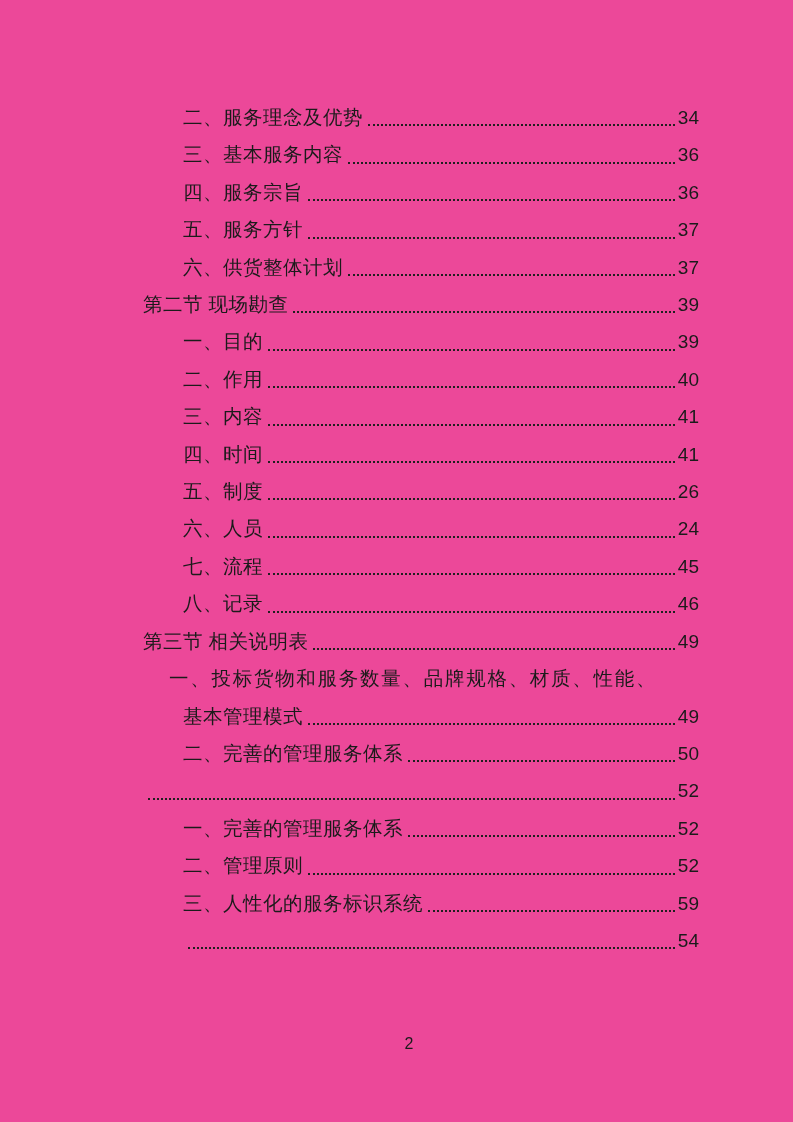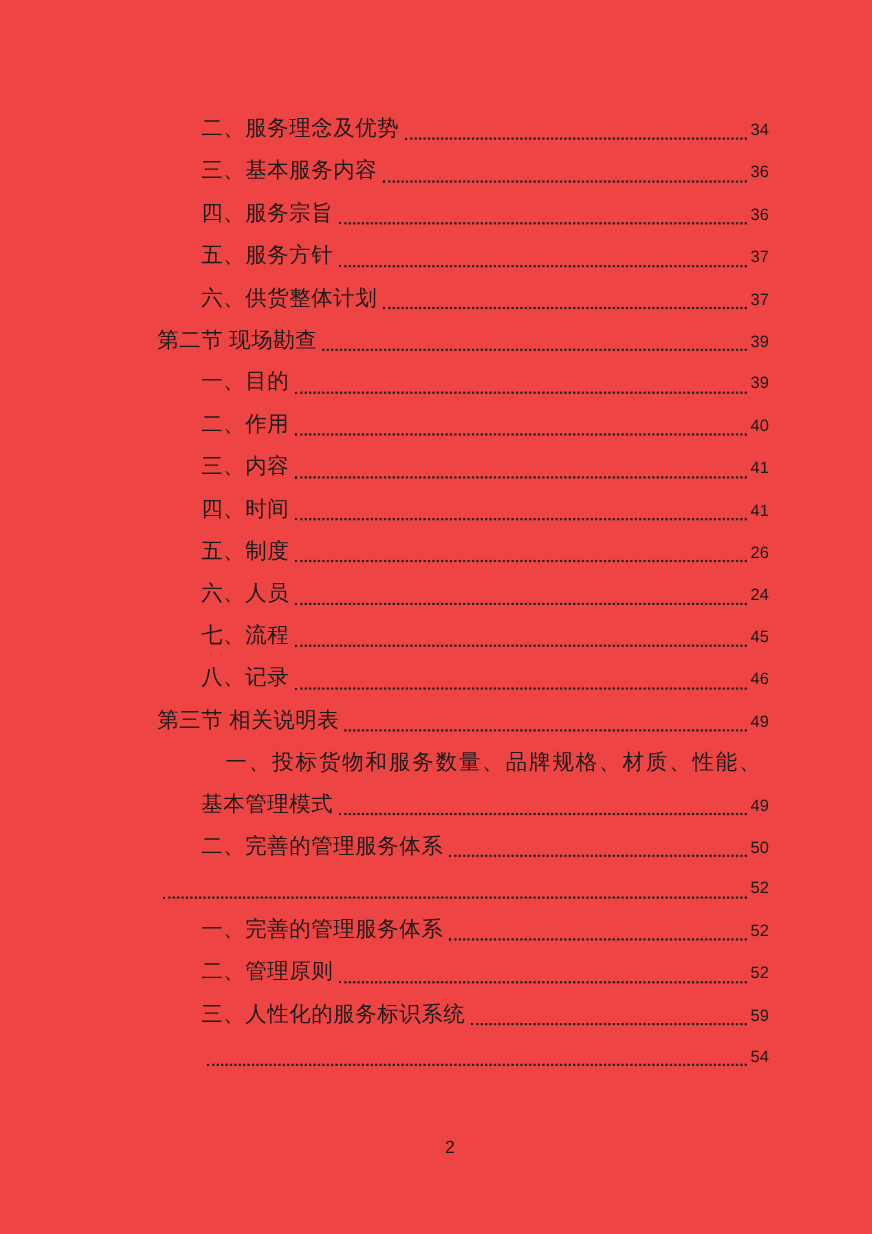--- a/index.html
+++ b/index.html
@@ -4,21 +4,21 @@
 <style>
   html, body {
     margin: 0;
     padding: 0;
     background: #ffffff;
   }
   .page {
     position: relative;
     width: 793px;
     height: 1122px;
-    background: #ef4444;
+    background: #ec4899;
     overflow: hidden;
     font-family: "Liberation Serif", "DejaVu Serif", serif;
     color: #1b1b1b;
   }
   .toc {
     position: absolute;
     left: 143px;
     top: 99px;
     width: 556px;
     line-height: 37.4px;
@@ -40,27 +40,27 @@
   .dots {
     flex: 1 1 auto;
     min-width: 8px;
     align-self: flex-end;
     margin: 0 1px 10px 5px;
     border-bottom: 2px dotted #1f1f1f;
   }
   .toc-page {
     flex: 0 0 auto;
     font-family: "Liberation Sans", "DejaVu Sans", sans-serif;
-    font-size: 15px;
+    font-size: 19px;
     letter-spacing: 0;
     padding-left: 2px;
   }
   .toc-wrap-first {
     width: 487px;
-    margin-left: 62px;
+    margin-left: 26px;
     box-sizing: border-box;
     white-space: nowrap;
     text-align: justify;
     text-align-last: justify;
     cursor: pointer;
   }
   .footer-page-number {
     position: absolute;
     top: 1034px;
     left: 409px;

